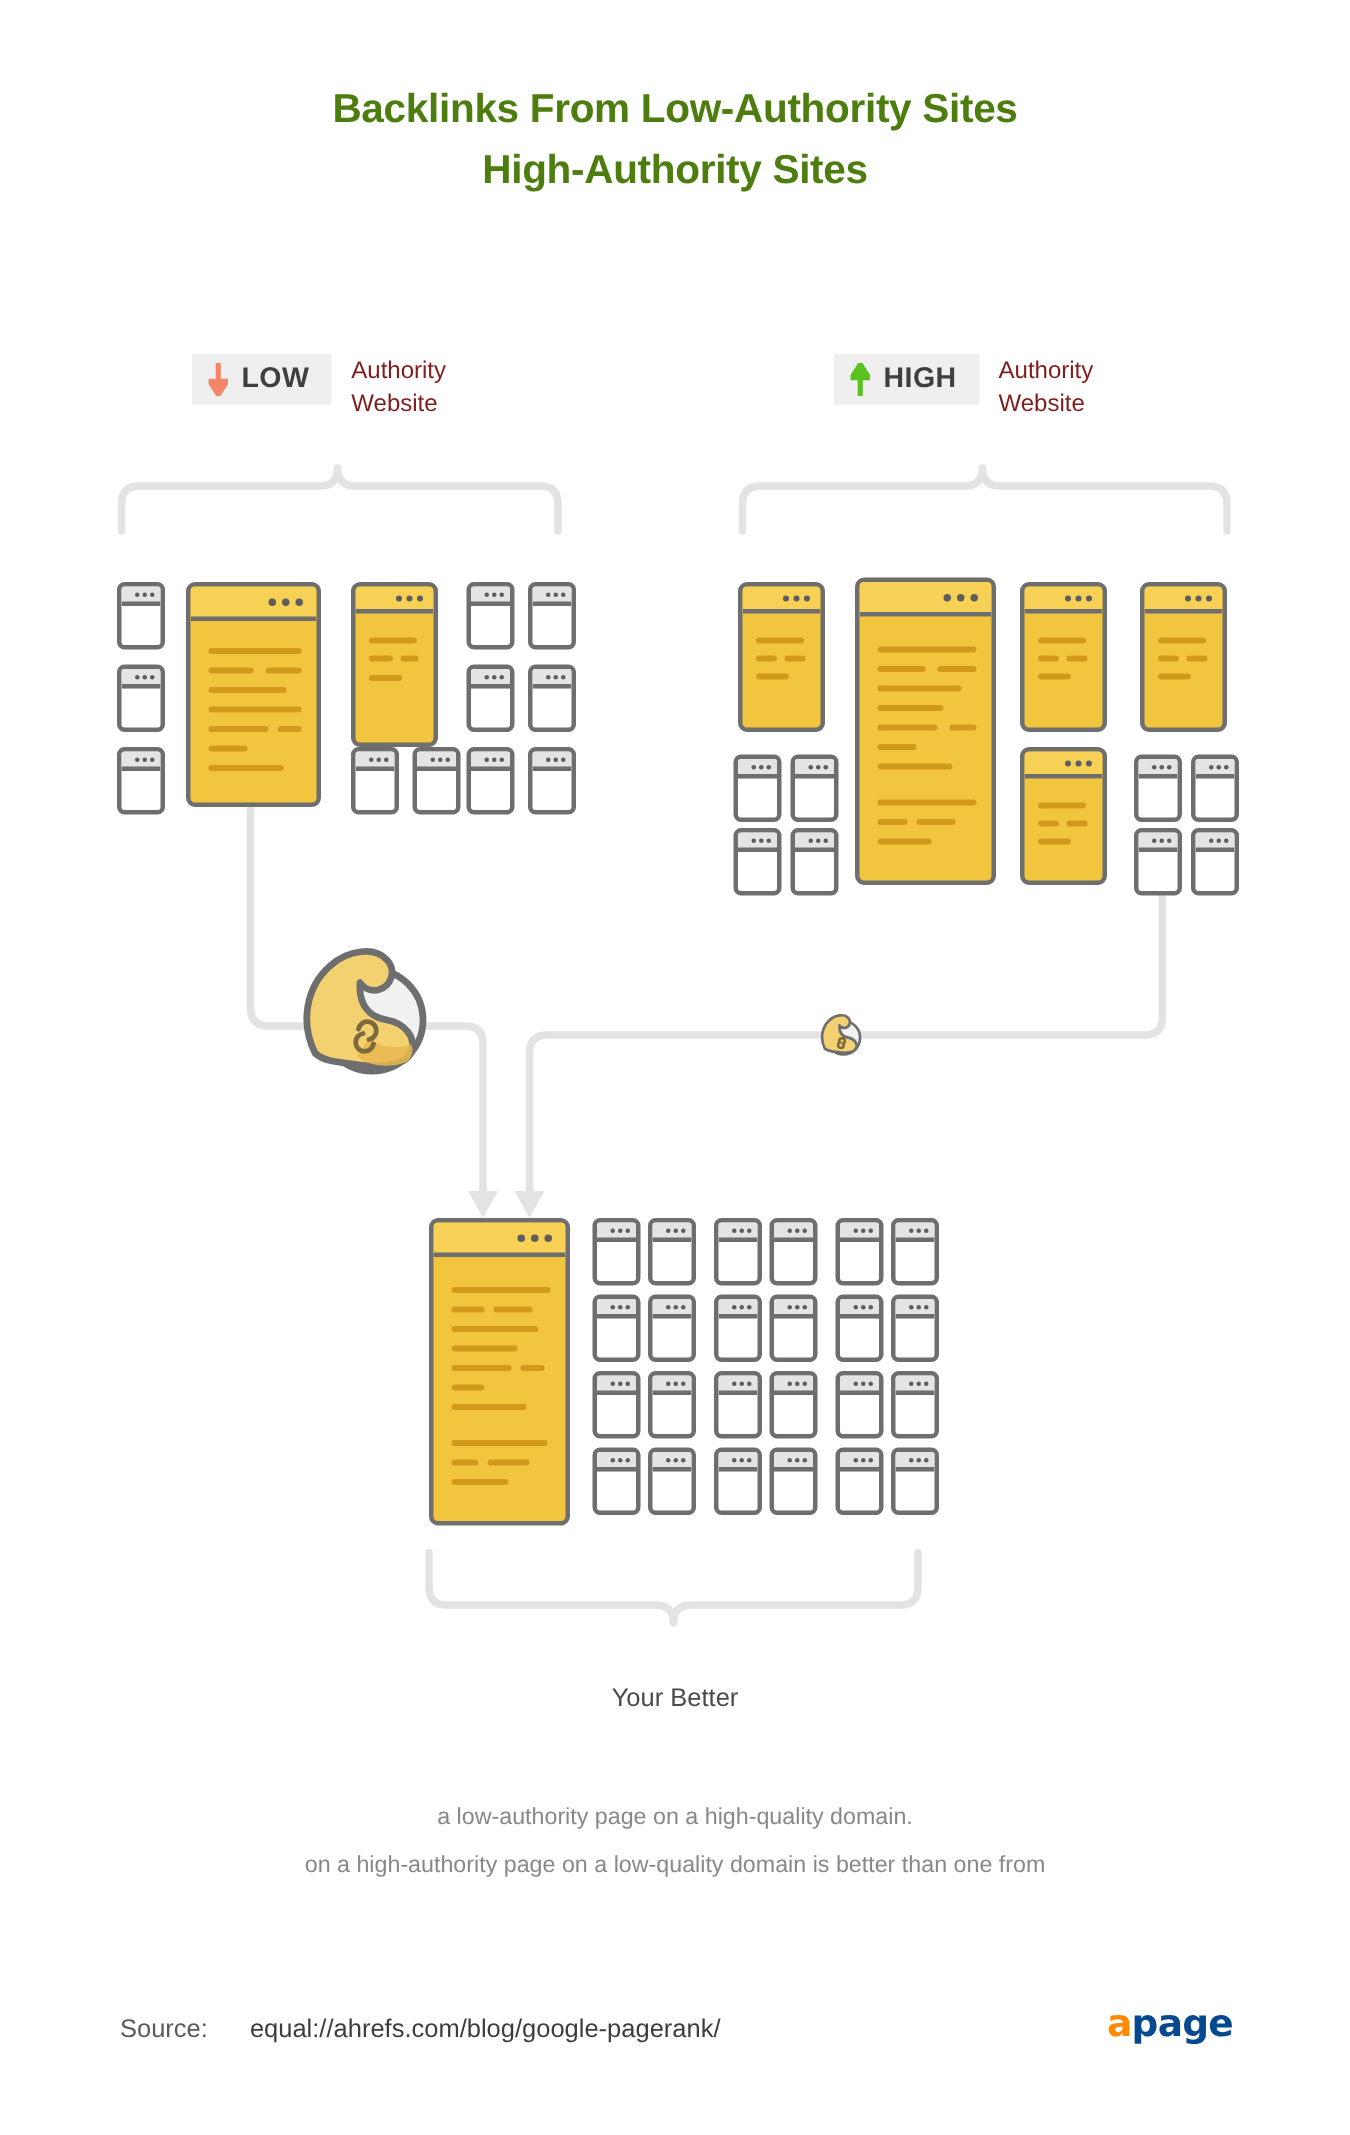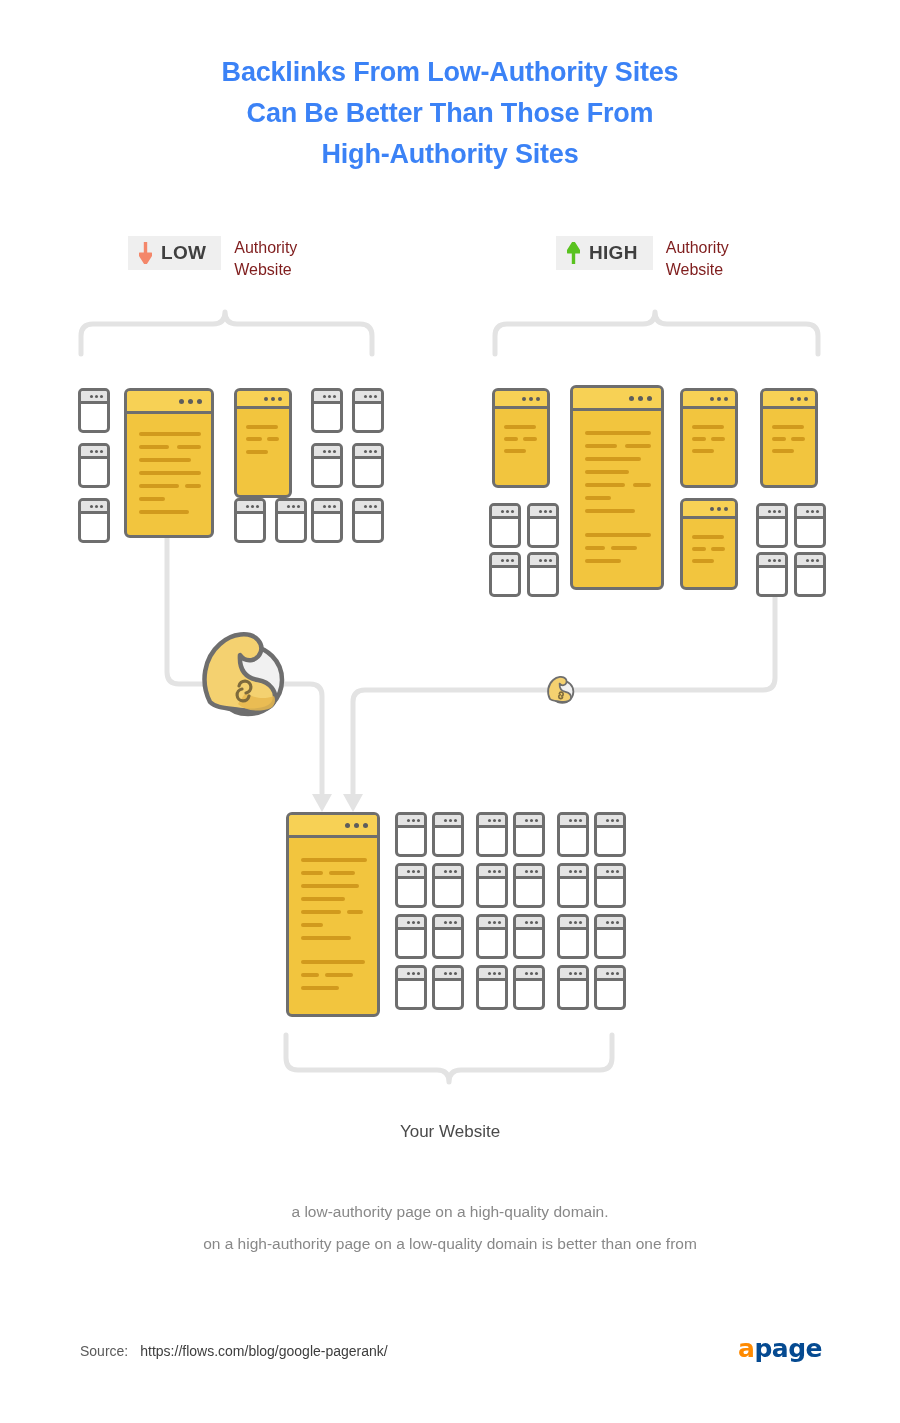--- a/index.html
+++ b/index.html
@@ -20,21 +20,21 @@
 
   
   .title {
     position: absolute;
     left: 0; top: 52px;
     width: 900px;
     text-align: center;
     font-size: 27px;
     font-weight: bold;
     line-height: 41px;
-    color: #3b82f6;
+    color: #4d7c0f;
     letter-spacing: -0.2px;
   }
   .title .tl { display: block; }
 
   
   .badge-group { position: absolute; display: flex; align-items: flex-start; }
   .badge {
     background: #efefef;
     height: 34px;
     display: flex;
@@ -144,24 +144,24 @@
     font-size: 15.5px;
     line-height: 32px;
     color: #888888;
   }
   .caption .cl { display: block; }
 
   
   .source {
     position: absolute;
     left: 80px; top: 1343px;
-    font-size: 14px;
+    font-size: 17px;
     color: #5a5a5a;
     display: flex;
-    gap: 12px;
+    gap: 28px;
   }
   .source .slabel { color: #5a5a5a; }
   .source .surl { color: #3d3d3d; }
   .logo {
     position: absolute;
     right: 78px; top: 1336px;
     font-size: 25px;
     font-weight: bold;
     letter-spacing: -0.5px;
     line-height: 26px;
@@ -170,21 +170,20 @@
   .logo .a { color: #ff8a00; }
   .logo .rest { color: #054a91; }
 </style>
 </head>
 <body>
 
 <div id="root">
 
   <div class="title">
     <span class="tl">Backlinks From Low-Authority Sites</span>
-    <span class="tl">Can Be Better Than Those From</span>
     <span class="tl">High-Authority Sites</span>
   </div>
 
   <div class="badge-group" style="left:128px; top:236px;">
     <div class="badge">
       <svg class="arrow-ico" viewBox="0 0 13 22">
         <path d="M6.5 0.5 L6.5 14.5 M6.5 21 L0.8 12.2 L12.2 12.2 Z" fill="#f4876a" stroke="#f4876a" stroke-width="3.4" stroke-linecap="round" stroke-linejoin="round"></path>
       </svg>
       <span class="badge-label">LOW</span>
     </div>
@@ -856,28 +855,28 @@
           <span class="dots">
             <i></i>
             <i></i>
             <i></i>
           </span>
         </div>
         <div class="body"></div>
       </div>
   </div>
 
-  <div class="your-website">Your Website</div>
+  <div class="your-website">Your Better</div>
 
   <div class="caption">
     <span class="cl">a low-authority page on a high-quality domain.</span>
     <span class="cl">on a high-authority page on a low-quality domain is better than one from</span>
   </div>
 
   <div class="source">
     <span class="slabel">Source:</span>
-    <span class="surl">https://flows.com/blog/google-pagerank/</span>
+    <span class="surl">equal://ahrefs.com/blog/google-pagerank/</span>
   </div>
   <div class="logo">
     <span class="a">a</span><span class="rest">page</span>
   </div>
 
 </div>
 
 </body></html>

